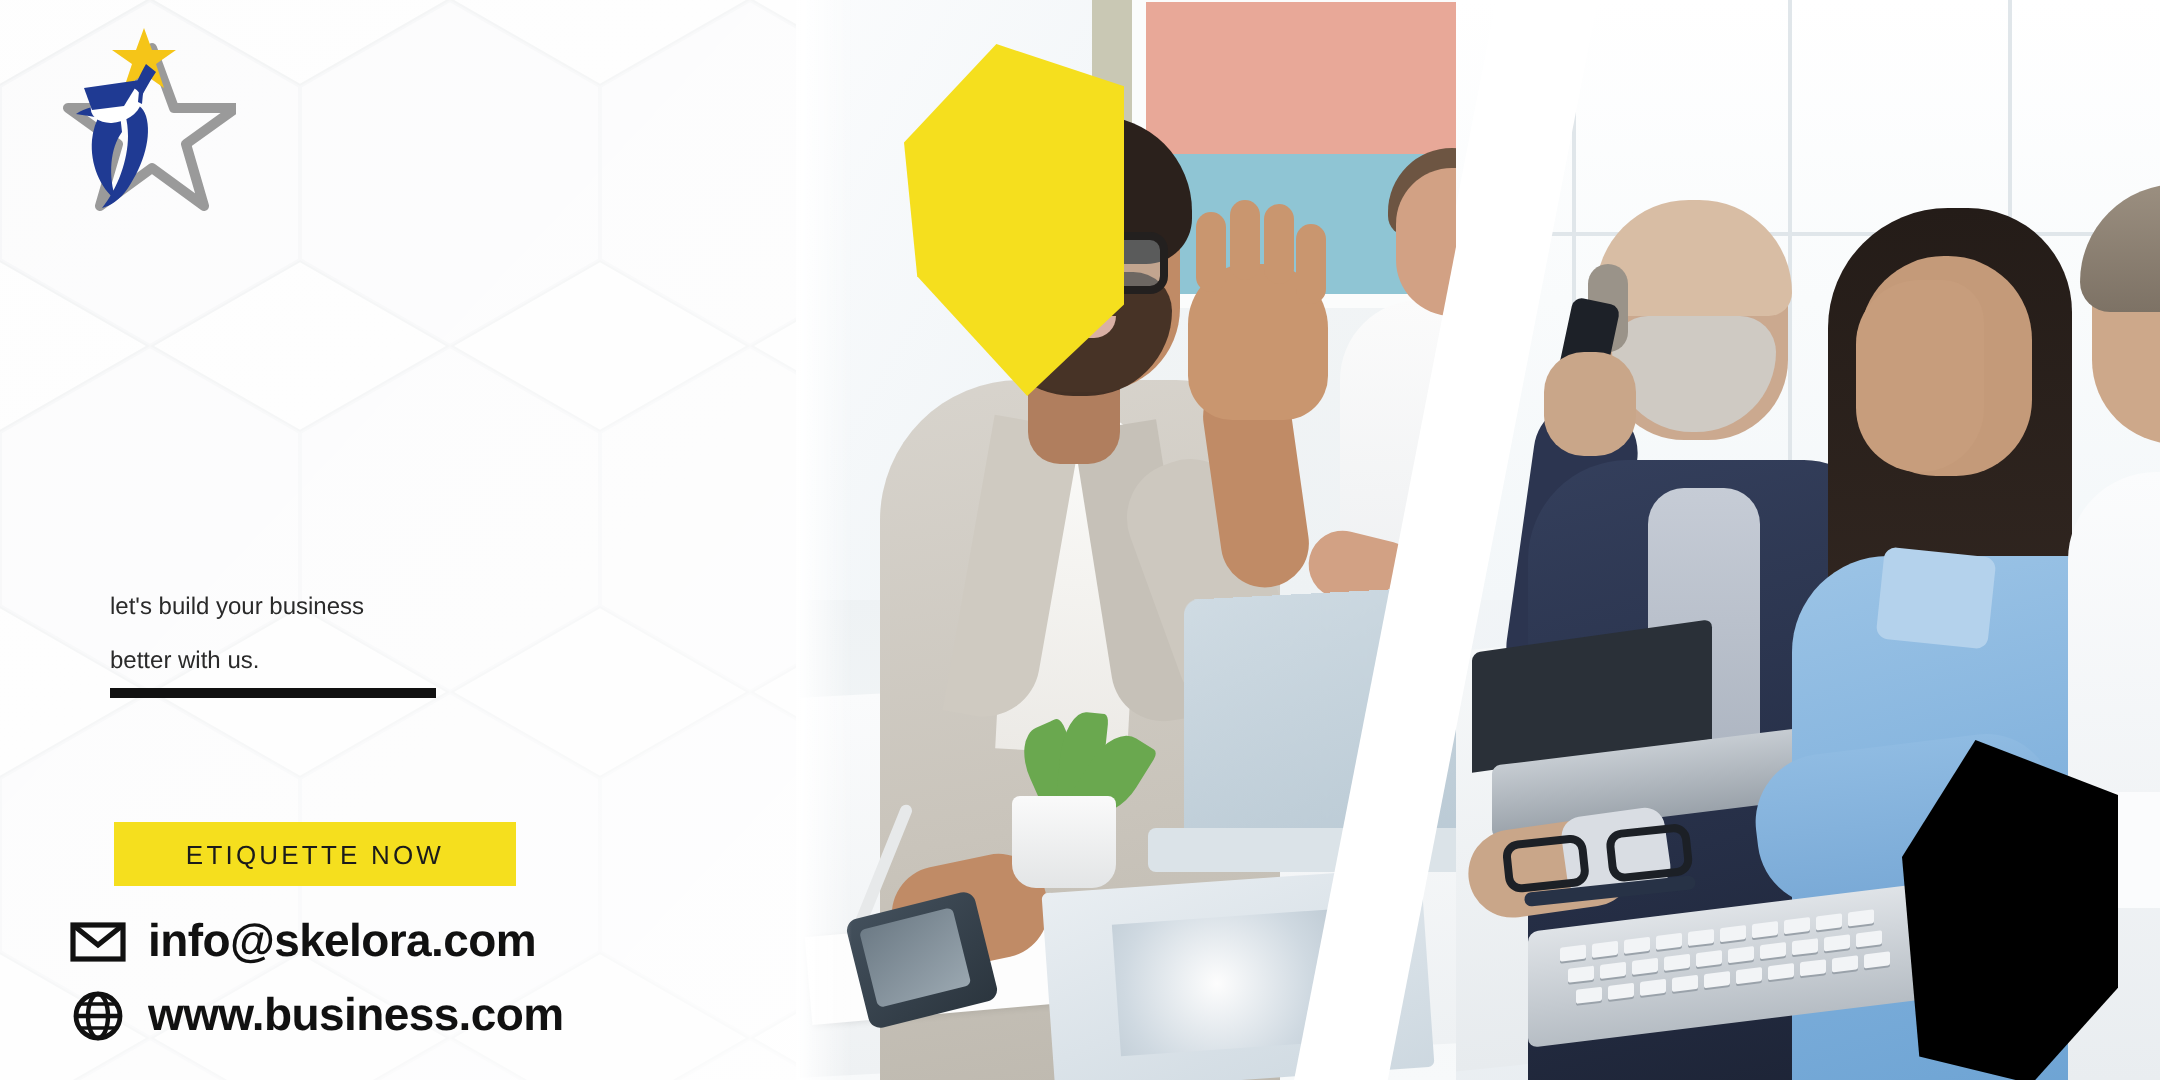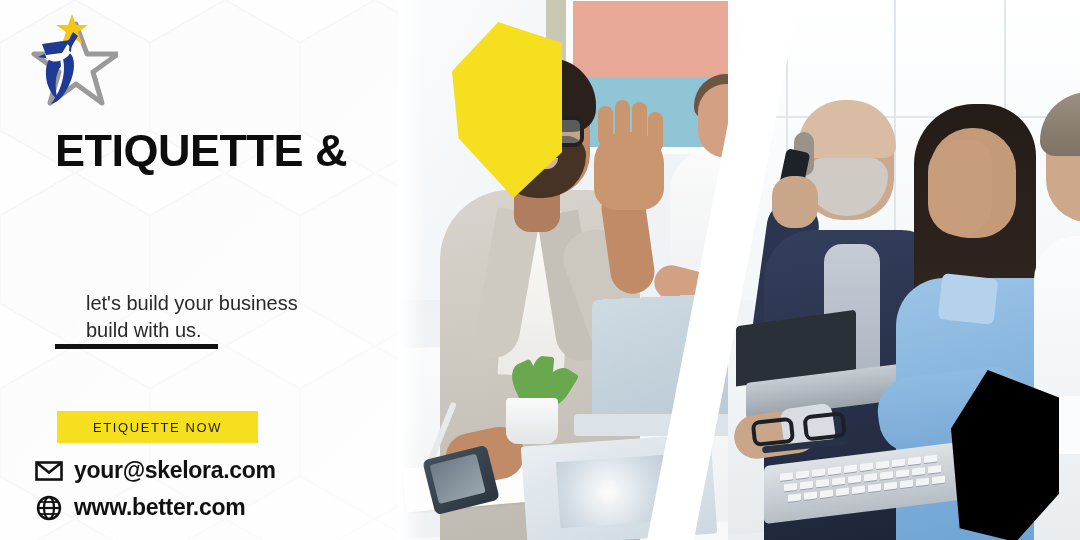--- a/index.html
+++ b/index.html
@@ -213,21 +213,21 @@
 
   .headline {
     position:absolute; left:55px; top:126px; width:400px;
     font-size:45px; line-height:50px; font-weight:bold; letter-spacing:-0.5px;
     color:#0d0d0d; text-transform:uppercase;
   }
   .headline div { white-space:nowrap; }
 
   .subtitle {
     position:absolute; left:55px; top:290px; width:300px;
-    font-size:20px; line-height:27px; color:#2a2a2a; font-weight:500;margin-left:31px;
+    font-size:12px; line-height:27px; color:#2a2a2a; font-weight:500;
   }
 
   .rule { position:absolute; left:55px; top:344px; width:163px; height:5px; background:#111; }
 
   .workshop {
     position:absolute; left:24px; top:360px; width:420px;
     font-size:36px; font-weight:bold; letter-spacing:0px; color:#0d0d0d;
     text-transform:uppercase; white-space:nowrap;
   }
 
@@ -438,51 +438,50 @@
 
         <path d="M45,45 C38,44 30,45 24,49 C30,50 38,51 44,53 Z" fill="#1F3A93"></path>
 
         <ellipse cx="44" cy="44" rx="13" ry="9" fill="#FFFFFF" transform="rotate(-18 44 44)"></ellipse>
         <path d="M28,36 L56,32 L48,45 L32,47 Z" fill="#1F3A93"></path>
         <path d="M56,32 L58,33 L57,44 L55,43 Z" fill="#1F3A93"></path>
       </svg>
     </div>
 
     <div class="headline">
-      <div>ETIQUETTE &amp;</div>
     </div>
 
     <div class="subtitle">
       <div>let's build your business</div>
-      <div>build with us.</div>
+      <div>better with us.</div>
     </div>
 
     <div class="rule"></div>
 
 
     <div class="register">ETIQUETTE NOW</div>
 
     <div class="contact">
       <div class="crow">
         <span class="cicon">
           <svg viewBox="0 0 28 20" width="28" height="20" xmlns="http://www.w3.org/2000/svg">
             <rect x="1.5" y="1.5" width="25" height="17" fill="none" stroke="#111" stroke-width="2.6"></rect>
             <polyline points="1.5,1.5 14,11.5 26.5,1.5" fill="none" stroke="#111" stroke-width="2.6"></polyline>
           </svg>
         </span>
-        <span class="ctext">your@skelora.com</span>
+        <span class="ctext">info@skelora.com</span>
       </div>
       <div class="crow">
         <span class="cicon">
           <svg viewBox="0 0 26 26" width="26" height="26" xmlns="http://www.w3.org/2000/svg">
             <circle cx="13" cy="13" r="11" fill="none" stroke="#111" stroke-width="2.4"></circle>
             <ellipse cx="13" cy="13" rx="5" ry="11" fill="none" stroke="#111" stroke-width="2.2"></ellipse>
             <line x1="2" y1="13" x2="24" y2="13" stroke="#111" stroke-width="2.2"></line>
             <line x1="4" y1="7" x2="22" y2="7" stroke="#111" stroke-width="1.8"></line>
             <line x1="4" y1="19" x2="22" y2="19" stroke="#111" stroke-width="1.8"></line>
           </svg>
         </span>
-        <span class="ctext">www.better.com</span>
+        <span class="ctext">www.business.com</span>
       </div>
     </div>
 
   </div>
 </div>
 
 </body></html>

